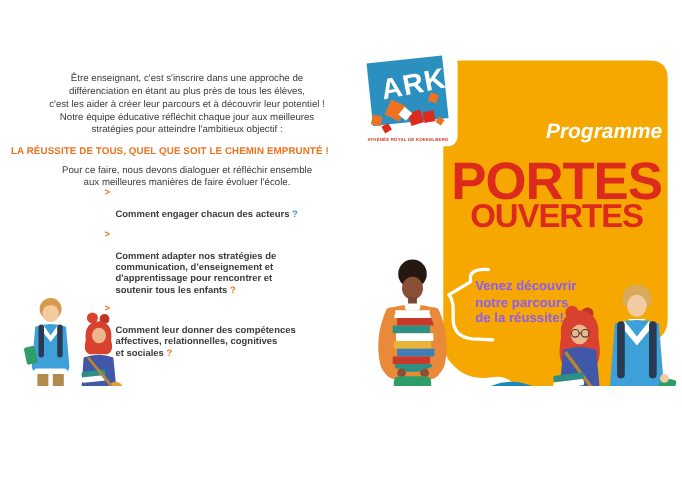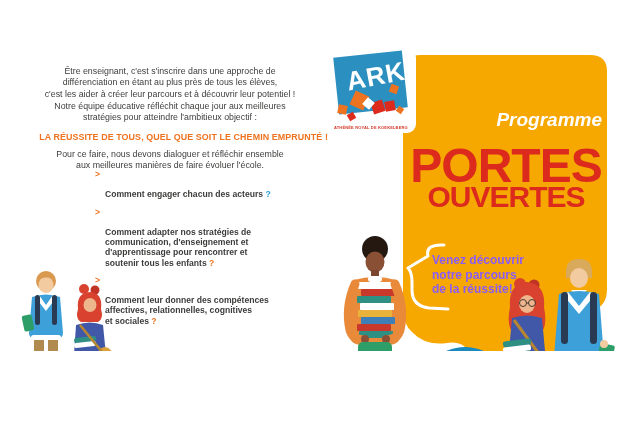--- a/index.html
+++ b/index.html
@@ -3,21 +3,21 @@
 <meta charset="utf-8">
 <style>
   html,body{margin:0;padding:0;background:#ffffff;}
   .canvas{position:relative;width:620px;height:314px;background:#ffffff;
           font-family:"Liberation Sans",sans-serif;overflow:hidden;margin-top:37px;}
   .abs{position:absolute;}
 
   
   .intro{left:22px;top:20px;width:296px;text-align:center;font-size:8.8px;line-height:11.6px;
          color:#3D3C3B;white-space:pre-line;}
-  .highlight{left:10px;top:86px;width:318px;text-align:right;font-size:8.9px;font-weight:bold;
+  .highlight{left:10px;top:86px;width:318px;text-align:left;font-size:8.9px;font-weight:bold;
          color:#EE7320;letter-spacing:.1px;}
   .para2{left:22px;top:103px;width:296px;text-align:center;font-size:8.8px;line-height:11.4px;
          color:#3D3C3B;white-space:pre-line;}
   .bullets{left:95px;top:132px;width:220px;list-style:none;margin:0;padding:0;}
   .bullets li{position:relative;padding-left:10px;margin-bottom:7px;font-size:8.6px;
          line-height:10.2px;font-weight:bold;color:#3D3C3B;white-space:pre-line;}
   .chev{position:absolute;left:0;top:0;color:#EE7320;font-weight:bold;}
   .qm{font-weight:bold;}
   .q-blue{color:#2B9CD8;} .q-orange{color:#EE7320;}
   .challenge{left:95px;top:318px;font-size:10px;font-weight:bold;color:#2B9CD8;

